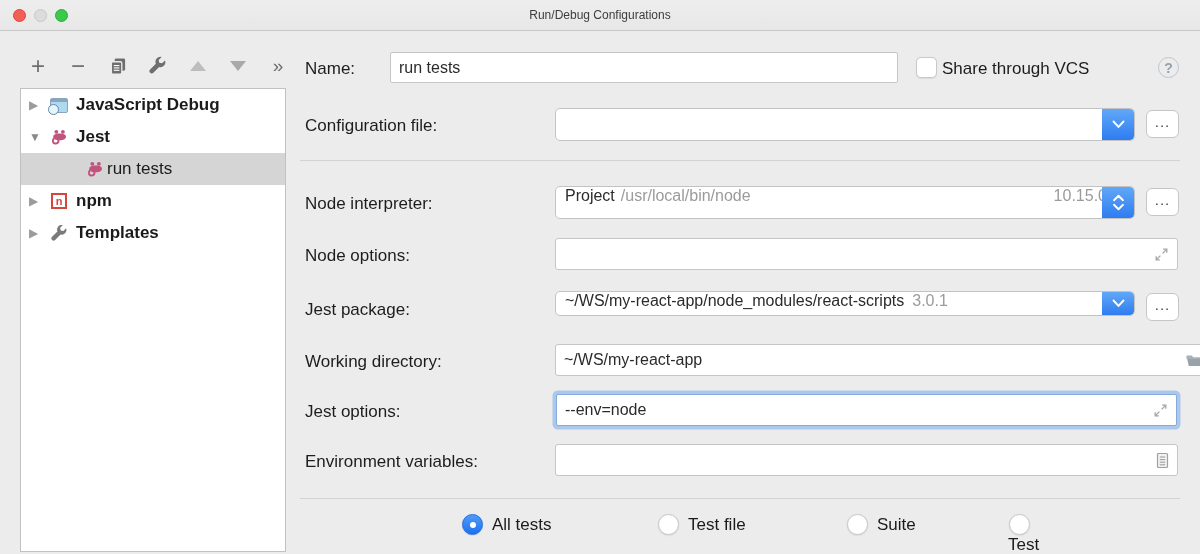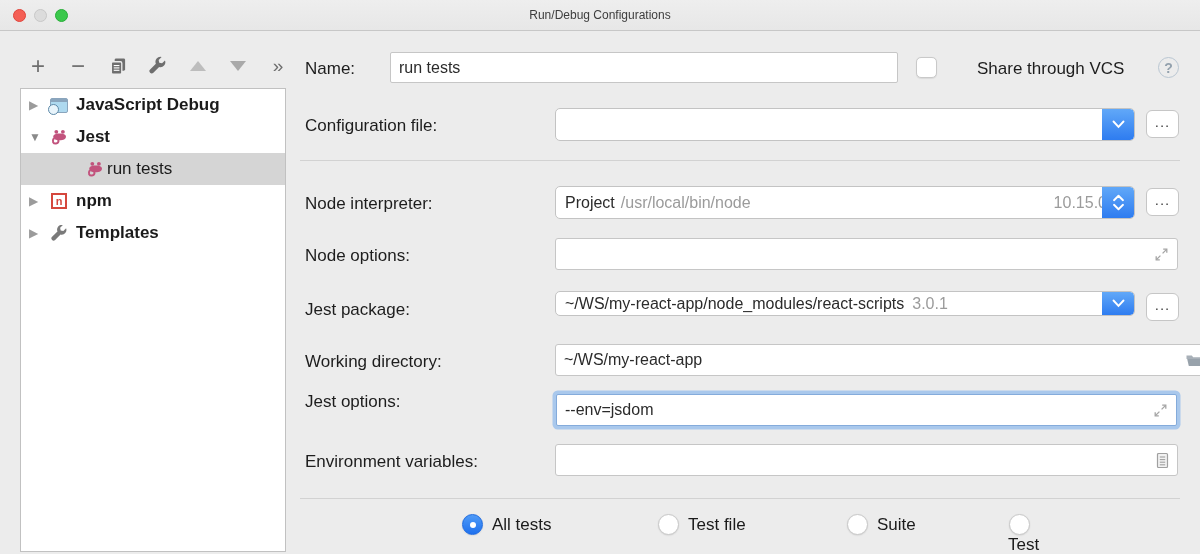--- a/index.html
+++ b/index.html
@@ -54,21 +54,21 @@
   
   .flabel { position:absolute; left:305px; font-size:17px; color:#1d1d1d; }
   .tfield {
     position:absolute; background:#fff; border:1px solid #c6c6c6; border-radius:3px;
     font-size:16px; color:#2b2b2b; display:flex; align-items:center; padding:0 8px;
   }
   .combo {
     position:absolute; background:#fff; border:1px solid #c3c3c3; border-radius:5px;
     font-size:16px; color:#2b2b2b; display:flex; align-items:center; overflow:hidden;
   }
-  .combo .content { flex:1; display:flex; align-items:center; padding-left:9px; overflow:hidden; white-space:nowrap; height:100%; }
+  .combo .content { flex:1; display:flex; align-items:flex-start; padding-left:9px; overflow:hidden; white-space:nowrap; height:100%; }
   .blue-btn {
     width:32px; align-self:stretch; flex:none;
     background:linear-gradient(180deg,#61a8f8 0%,#2e7cf0 100%);
     border-radius:0 4px 4px 0; display:flex; align-items:center; justify-content:center;
   }
   .gray-sub { color:#9b9b9b; }
   .ver { margin-left:auto; color:#9b9b9b; white-space:nowrap; }
   .dots-btn {
     position:absolute; width:33px; height:28px; background:#fff; border:1px solid #c6c6c6;
     border-radius:6px; display:flex; align-items:center; justify-content:center;
@@ -183,21 +183,21 @@
     </span>
     <span>Templates</span>
   </div>
 </div>
 
 <div class="flabel" style="top:59px;">Name:</div>
 <div class="tfield" style="left:390px; top:52px; width:508px; height:31px; border-radius:2px;">
   <span>run tests</span>
 </div>
 <div class="checkbox" style="left:916px; top:57px;"></div>
-<div class="flabel" style="left:977px; top:59px;">Share through VCS</div>
+<div class="flabel" style="left:942px; top:59px;">Share through VCS</div>
 <div class="help-circle" style="left:1158px; top:57px;">?</div>
 
 <div class="flabel" style="top:116px;">Configuration file:</div>
 <div class="combo" style="left:555px; top:108px; width:580px; height:33px;">
   <div class="content"></div>
   <div class="blue-btn">
     <svg width="13" height="9" viewBox="0 0 13 9">
       <path d="M1.5 1.5 L6.5 6.8 L11.5 1.5" stroke="#fff" stroke-width="1.9" fill="none" stroke-linecap="round"></path>
     </svg>
   </div>
@@ -253,23 +253,23 @@
 <div class="tfield" style="left:555px; top:344px; width:657px; height:32px;">
   <span>~/WS/my-react-app</span>
   <span class="icon-right">
     <svg width="18" height="15" viewBox="0 0 18 15">
       <path d="M1.5 2.5 H6.8 L8.2 4.2 H16.5 V6 H1.5 Z" fill="#a8b0b8"></path>
       <path d="M2.2 6 H17.6 L15.6 13 H3.8 Z" fill="#98a2ab"></path>
     </svg>
   </span>
 </div>
 
-<div class="flabel" style="top:392px;">Jest options:</div>
+<div class="flabel" style="top:402px;">Jest options:</div>
 <div class="tfield focused" style="left:556px; top:394px; width:621px; height:32px;">
-  <span>--env=jsdom</span>
+  <span>--env=node</span>
   <span class="icon-right">
     <svg width="15" height="15" viewBox="0 0 15 15">
       <path d="M9.2 2.2 H12.8 V5.8" stroke="#a4a4a4" stroke-width="1.3" fill="none"></path>
       <path d="M12.6 2.4 L8.6 6.4" stroke="#a4a4a4" stroke-width="1.3"></path>
       <path d="M5.8 12.8 H2.2 V9.2" stroke="#a4a4a4" stroke-width="1.3" fill="none"></path>
       <path d="M2.4 12.6 L6.4 8.6" stroke="#a4a4a4" stroke-width="1.3"></path>
     </svg>
   </span>
 </div>
 

